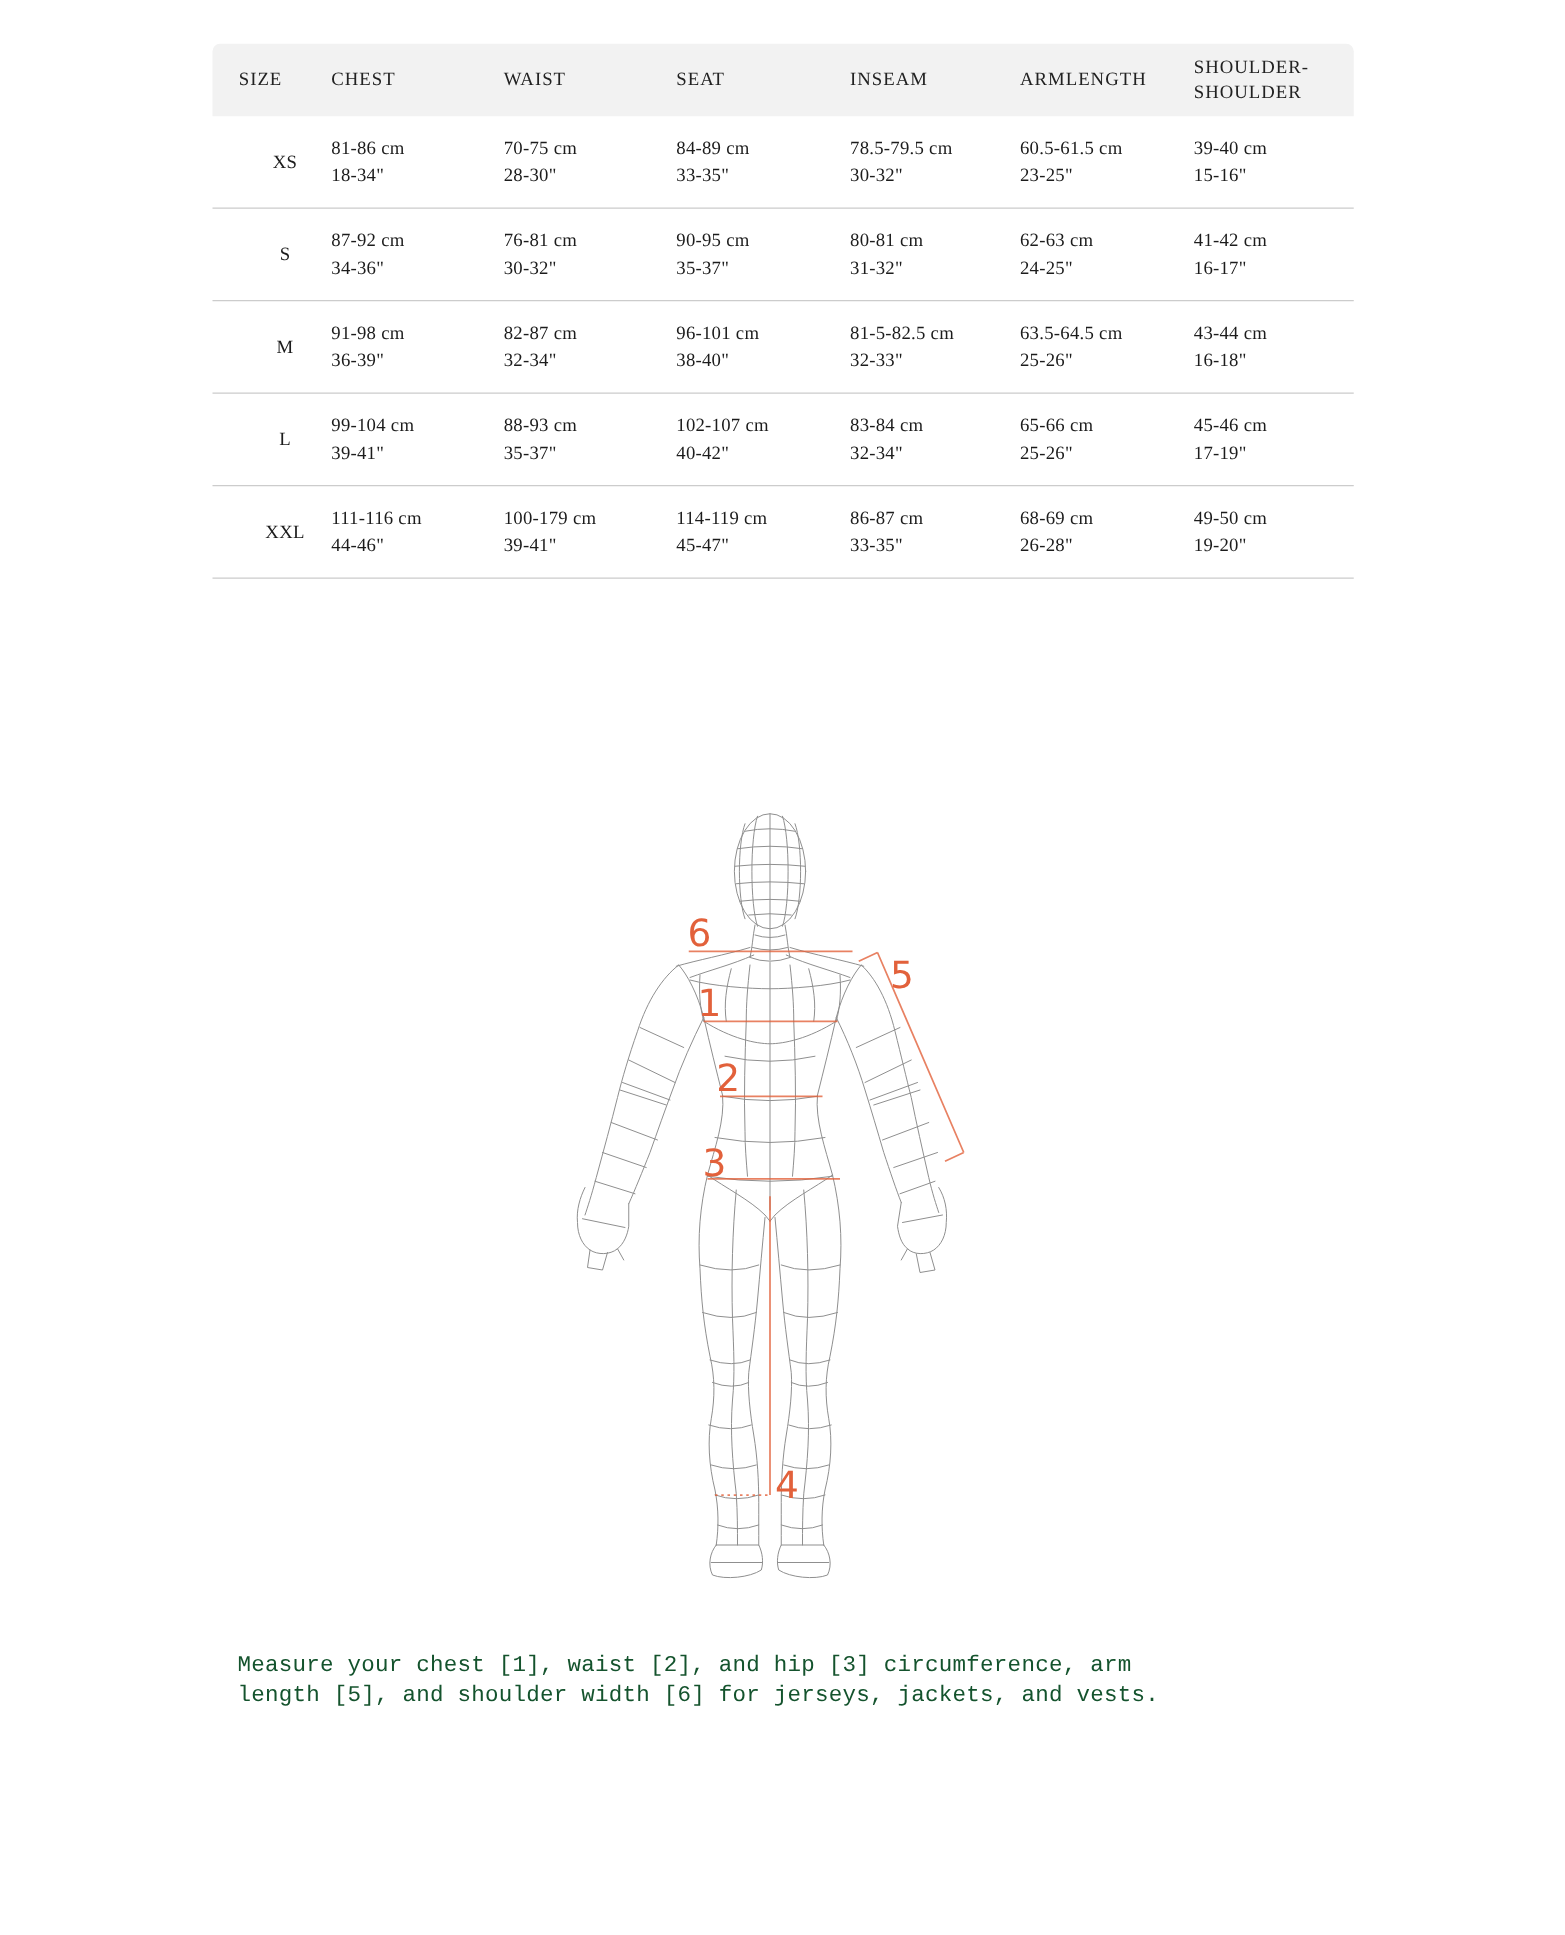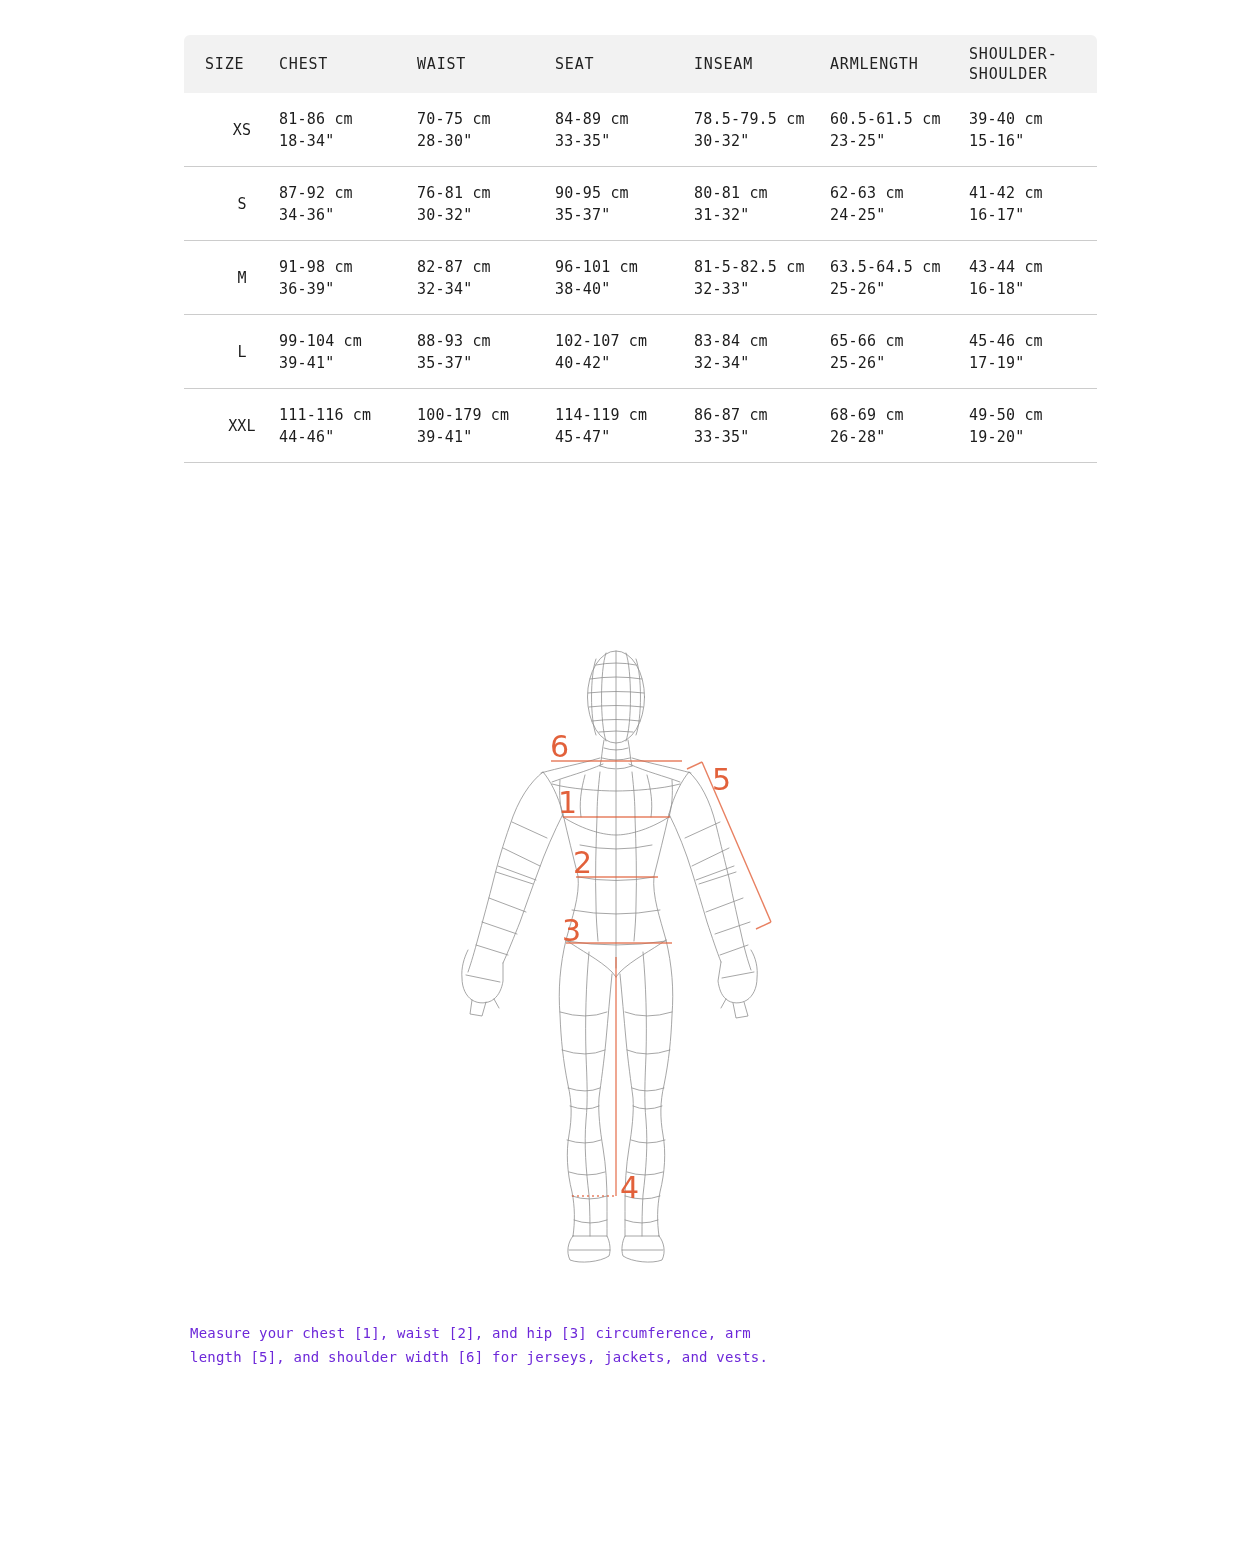--- a/index.html
+++ b/index.html
@@ -1,42 +1,42 @@
 <!DOCTYPE html>
 <html><head>
 <meta charset="utf-8">
 <style>
   html,body { margin:0; padding:0; background:#ffffff; }
   .page {
     position:relative; width:1252px; height:1548px; overflow:hidden;
     background:#ffffff; font-family:"DejaVu Sans Mono", monospace; color:#1c1c1c;
   }
   
-  .size-table { position:absolute; left:184px; top:35px; width:913px; }
+  .size-table { position:absolute; left:170px; top:35px; width:913px;font-family:Liberation Serif, serif; }
   .thead {
     display:grid; grid-template-columns:95px 138px 138px 139px 136px 139px 128px;
     height:58px; align-items:center; background:#f2f2f2; border-radius:6px 6px 0 0;
     font-size:15px; letter-spacing:0.8px; color:#222; white-space:pre-line; line-height:20px;
   }
   .thead .hcell:first-child { padding-left:21px; }
   .trow {
     display:grid; grid-template-columns:95px 138px 138px 139px 136px 139px 128px;
     height:73px; align-items:center; border-bottom:1px solid #cccccc;
     font-size:15px; line-height:22px;
   }
   .cell { white-space:pre-line; letter-spacing:0.2px; }
   .cell.size { padding-left:21px;text-align:center; }
   
   .figure-svg { position:absolute; left:0; top:0; width:1252px; height:1548px; }
   .wire { fill:none; stroke:#8f8f8f; stroke-width:0.8; stroke-linejoin:round; stroke-linecap:round; }
   .meas { fill:none; stroke:#e2613b; stroke-width:1.4; opacity:0.8; }
   .meas-label { font-family:"DejaVu Sans", sans-serif; font-size:30px; fill:#e2613b; }
   
   .notes { position:absolute; left:190px; top:1321px; width:760px;
-    font-size:14px; line-height:24px; letter-spacing:0.2px; color:#6d28d9; }
+    font-size:18px; line-height:24px; letter-spacing:0.2px; color:#14532d;font-family:Liberation Mono, monospace; }
   .notes p { margin:0 0 27px 0; white-space:pre-line; }
 </style>
 </head>
 <body>
 
 <div class="page">
 
   <div class="size-table">
     <div class="thead">
       <div class="hcell">SIZE</div>

